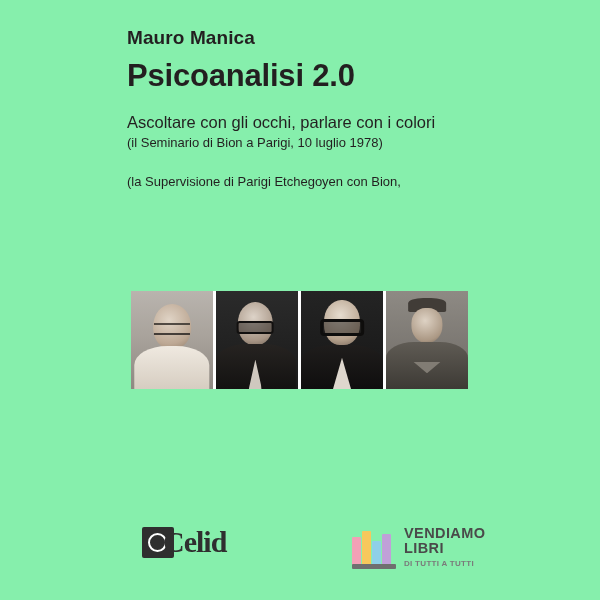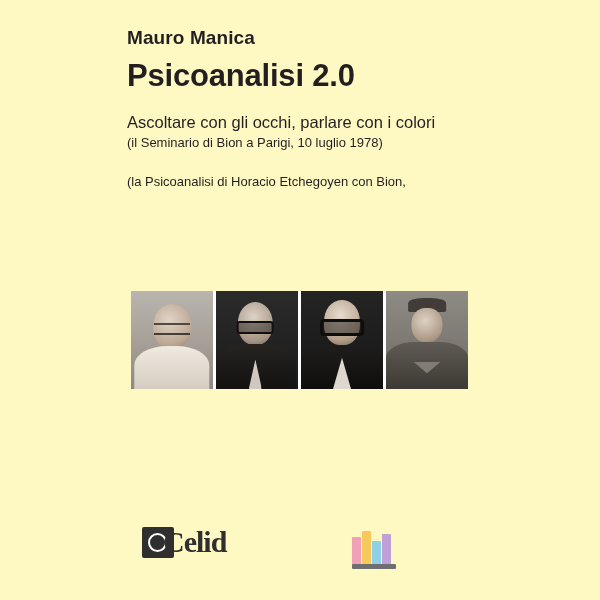--- a/index.html
+++ b/index.html
@@ -11,21 +11,21 @@
     width: 600px;
     height: 600px;
     font-family: "Liberation Sans", sans-serif;
     color: #231f20;
     overflow: hidden;
   }
   .cover {
     position: relative;
     width: 600px;
     height: 600px;
-    background: #fef9c3;
+    background: #86efac;
     box-sizing: border-box;
   }
 
   
   .text-block {
     position: absolute;
     left: 127px;
     top: 28px;
     width: 420px;
   }
@@ -365,21 +365,21 @@
 <body>
 
 <div class="cover">
 
   <div class="text-block">
     <div class="author">Mauro Manica</div>
     <div class="title">Psicoanalisi 2.0</div>
     <div class="subtitle-1">Ascoltare con gli occhi, parlare con i colori</div>
     <div class="subtitle-1-note">(il Seminario di Bion a Parigi, 10 luglio 1978)</div>
     <div class="subtitle-2-note">
-      <div>(la Psicoanalisi di Horacio Etchegoyen con Bion,</div>
+      <div>(la Supervisione di Parigi Etchegoyen con Bion,</div>
     </div>
   </div>
 
   <div class="photo-strip">
     <div class="photo p1">
       <div class="head"></div>
       <div class="glasses"></div>
       <div class="body"></div>
     </div>
     <div class="photo p2">
@@ -408,15 +408,20 @@
   </div>
 
   <div class="vl-badge">
     <div class="vl-books">
       <div class="bk bk1"></div>
       <div class="bk bk2"></div>
       <div class="bk bk3"></div>
       <div class="bk bk4"></div>
       <div class="shelf"></div>
     </div>
+    <div class="vl-text">
+      <div class="vl-line1">VENDIAMO</div>
+      <div class="vl-line2">LIBRI</div>
+      <div class="vl-line3">DI TUTTI A TUTTI</div>
+    </div>
   </div>
 
 </div>
 
 </body></html>

